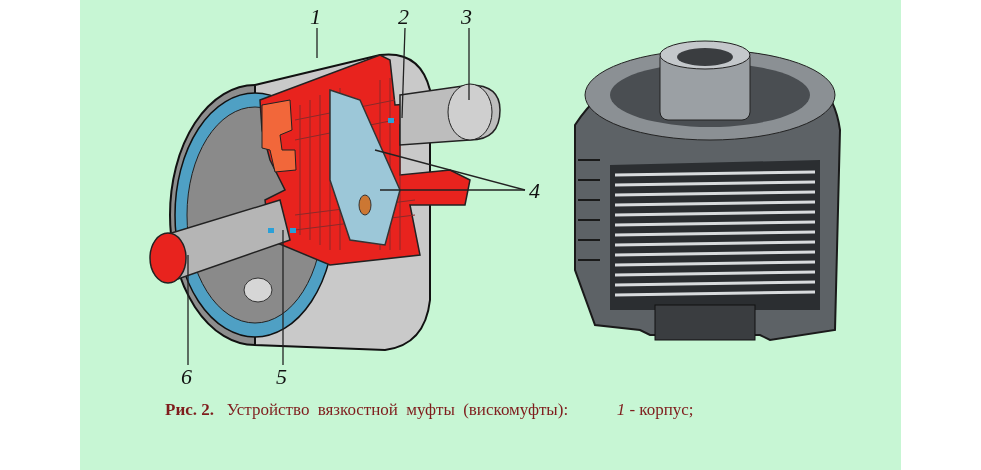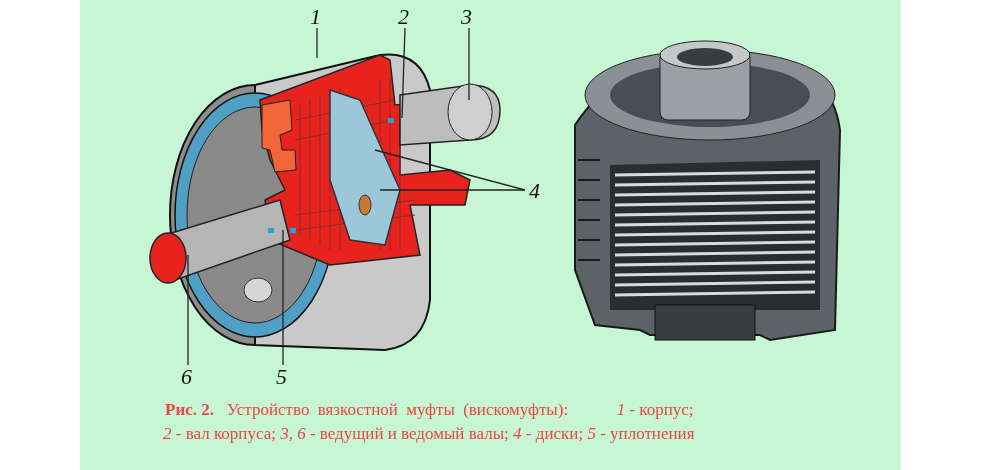--- a/index.html
+++ b/index.html
@@ -1,19 +1,19 @@
 <!DOCTYPE html>
 <html><head>
 <meta charset="utf-8">
 <style>
   html,body{margin:0;padding:0;background:#ffffff;}
   body{width:981px;height:470px;position:relative;overflow:hidden;font-family:"Liberation Serif","DejaVu Serif",serif;}
   .panel{position:absolute;left:80px;top:0;width:821px;height:470px;background:#c7f6d4;}
   .lbl{position:absolute;font-style:italic;font-size:22px;color:#111;font-family:"Liberation Serif",serif;}
-  .caption{position:absolute;left:165px;top:398px;width:700px;font-size:17px;color:#ef4444;line-height:24px;font-family:"Liberation Serif",serif;}
+  .caption{position:absolute;left:165px;top:398px;width:700px;font-size:17px;color:#7f1d1d;line-height:24px;font-family:"Liberation Serif",serif;}
   .caption b{font-weight:bold;}
   .caption i{font-style:italic;}
   svg{position:absolute;left:0;top:0;}
 </style>
 </head>
 <body>
 
 <div class="panel"></div>
 
 <svg width="981" height="470">
@@ -111,16 +111,13 @@
 <div class="lbl" style="left:276px;top:364px;">5</div>
 <div class="lbl" style="left:181px;top:364px;">6</div>
 
 <div class="caption">
   <div>
     <b>Рис. 2.</b>&nbsp;&nbsp;
     <span style="word-spacing:4px;">Устройство вязкостной муфты (вискомуфты):</span>
     <span style="display:inline-block;width:40px;"></span>
     <i>1</i><span> - корпус;</span>
   </div>
-  <div style="margin-left:-2px;">
-    <i>2</i><span> - вал корпуса; </span><i>3, 6</i><span> - ведущий и ведомый валы; </span><i>4</i><span> - диски; </span><i>5</i><span> - уплотнения</span>
-  </div>
 </div>
 
 </body></html>

